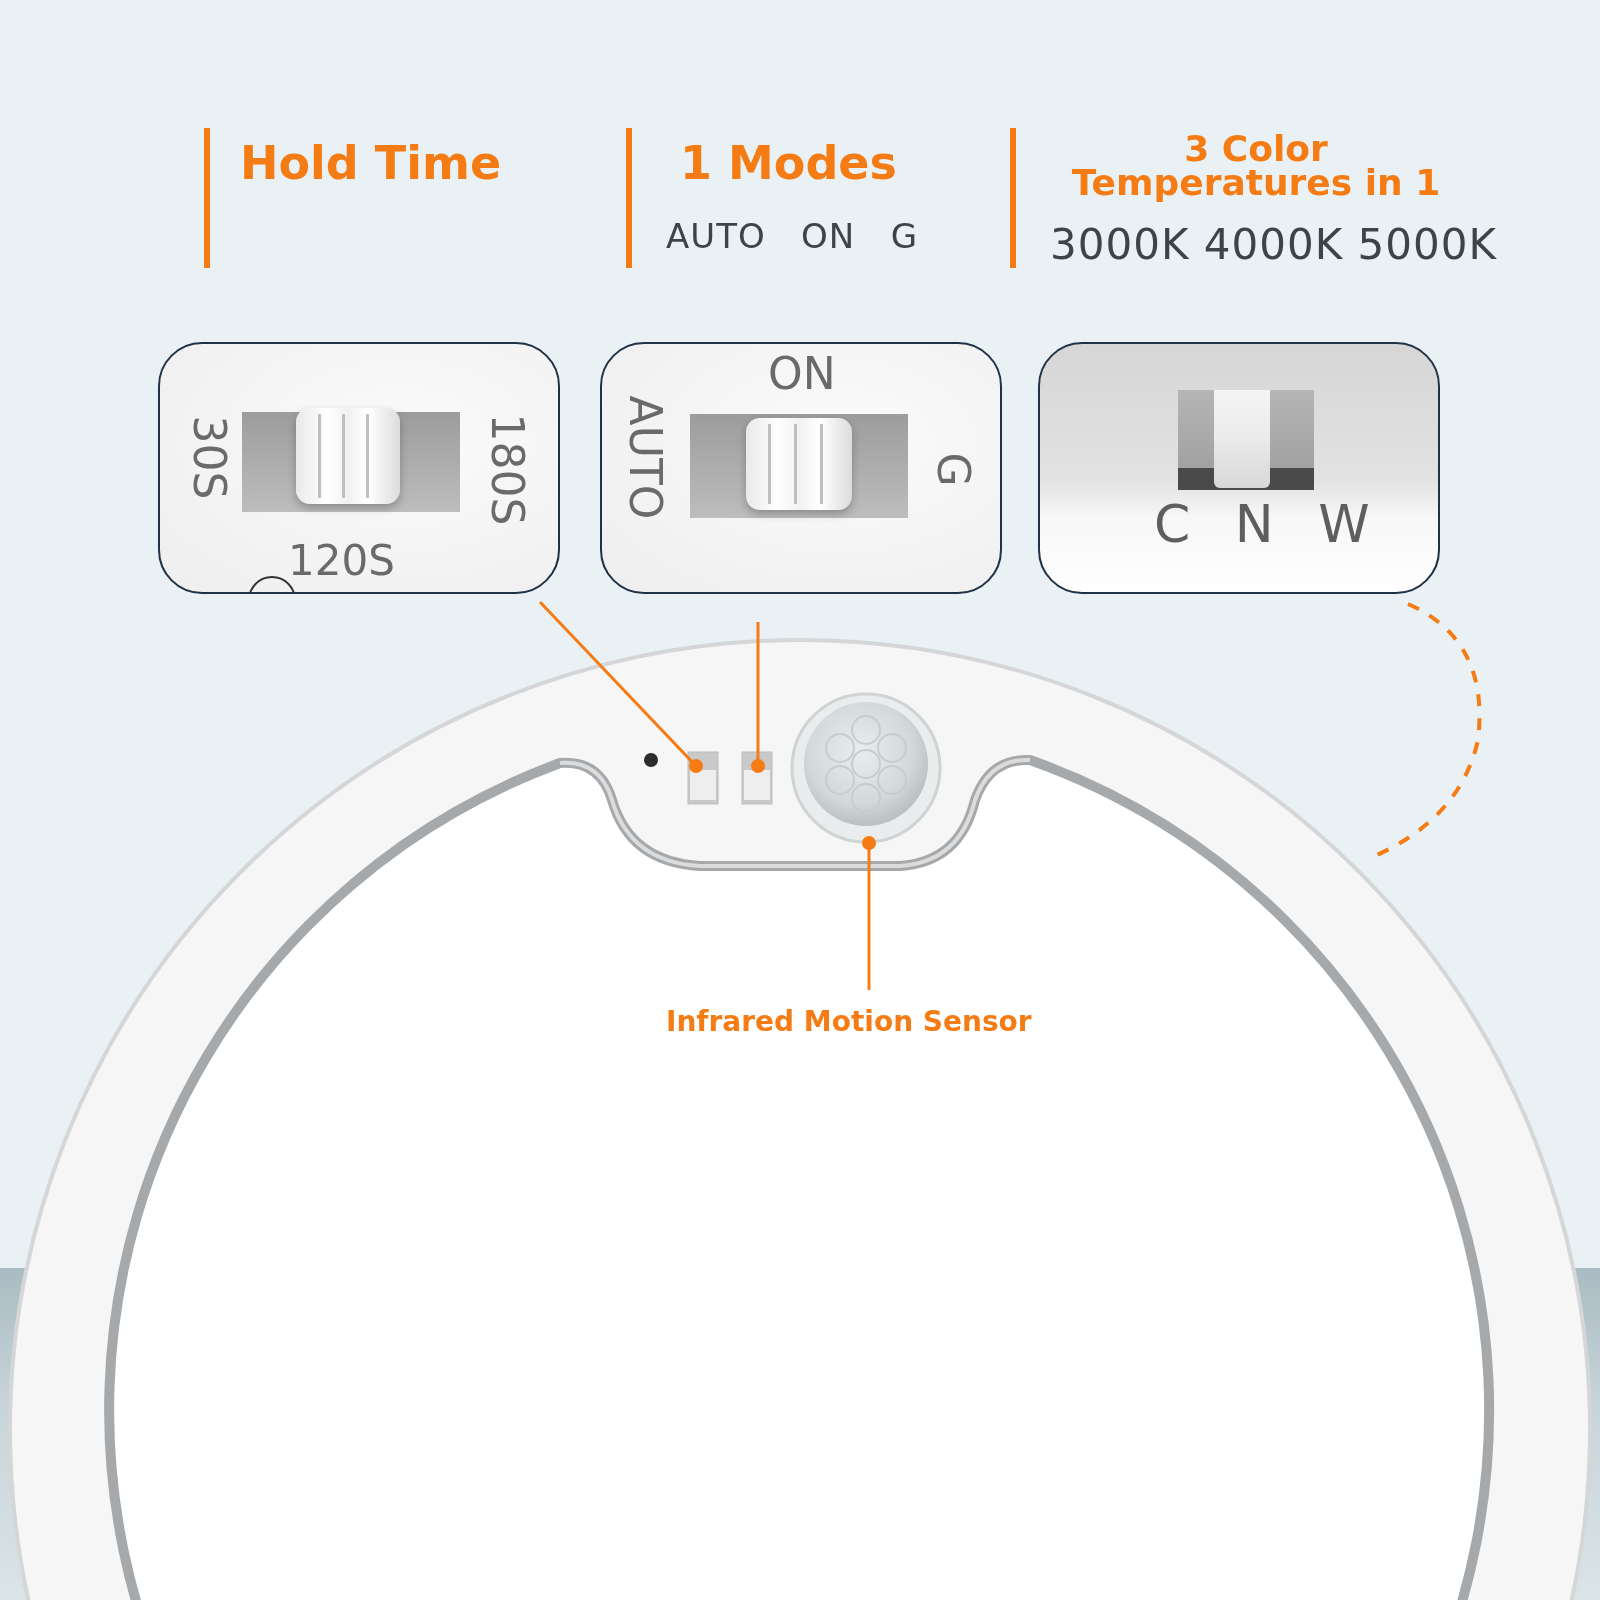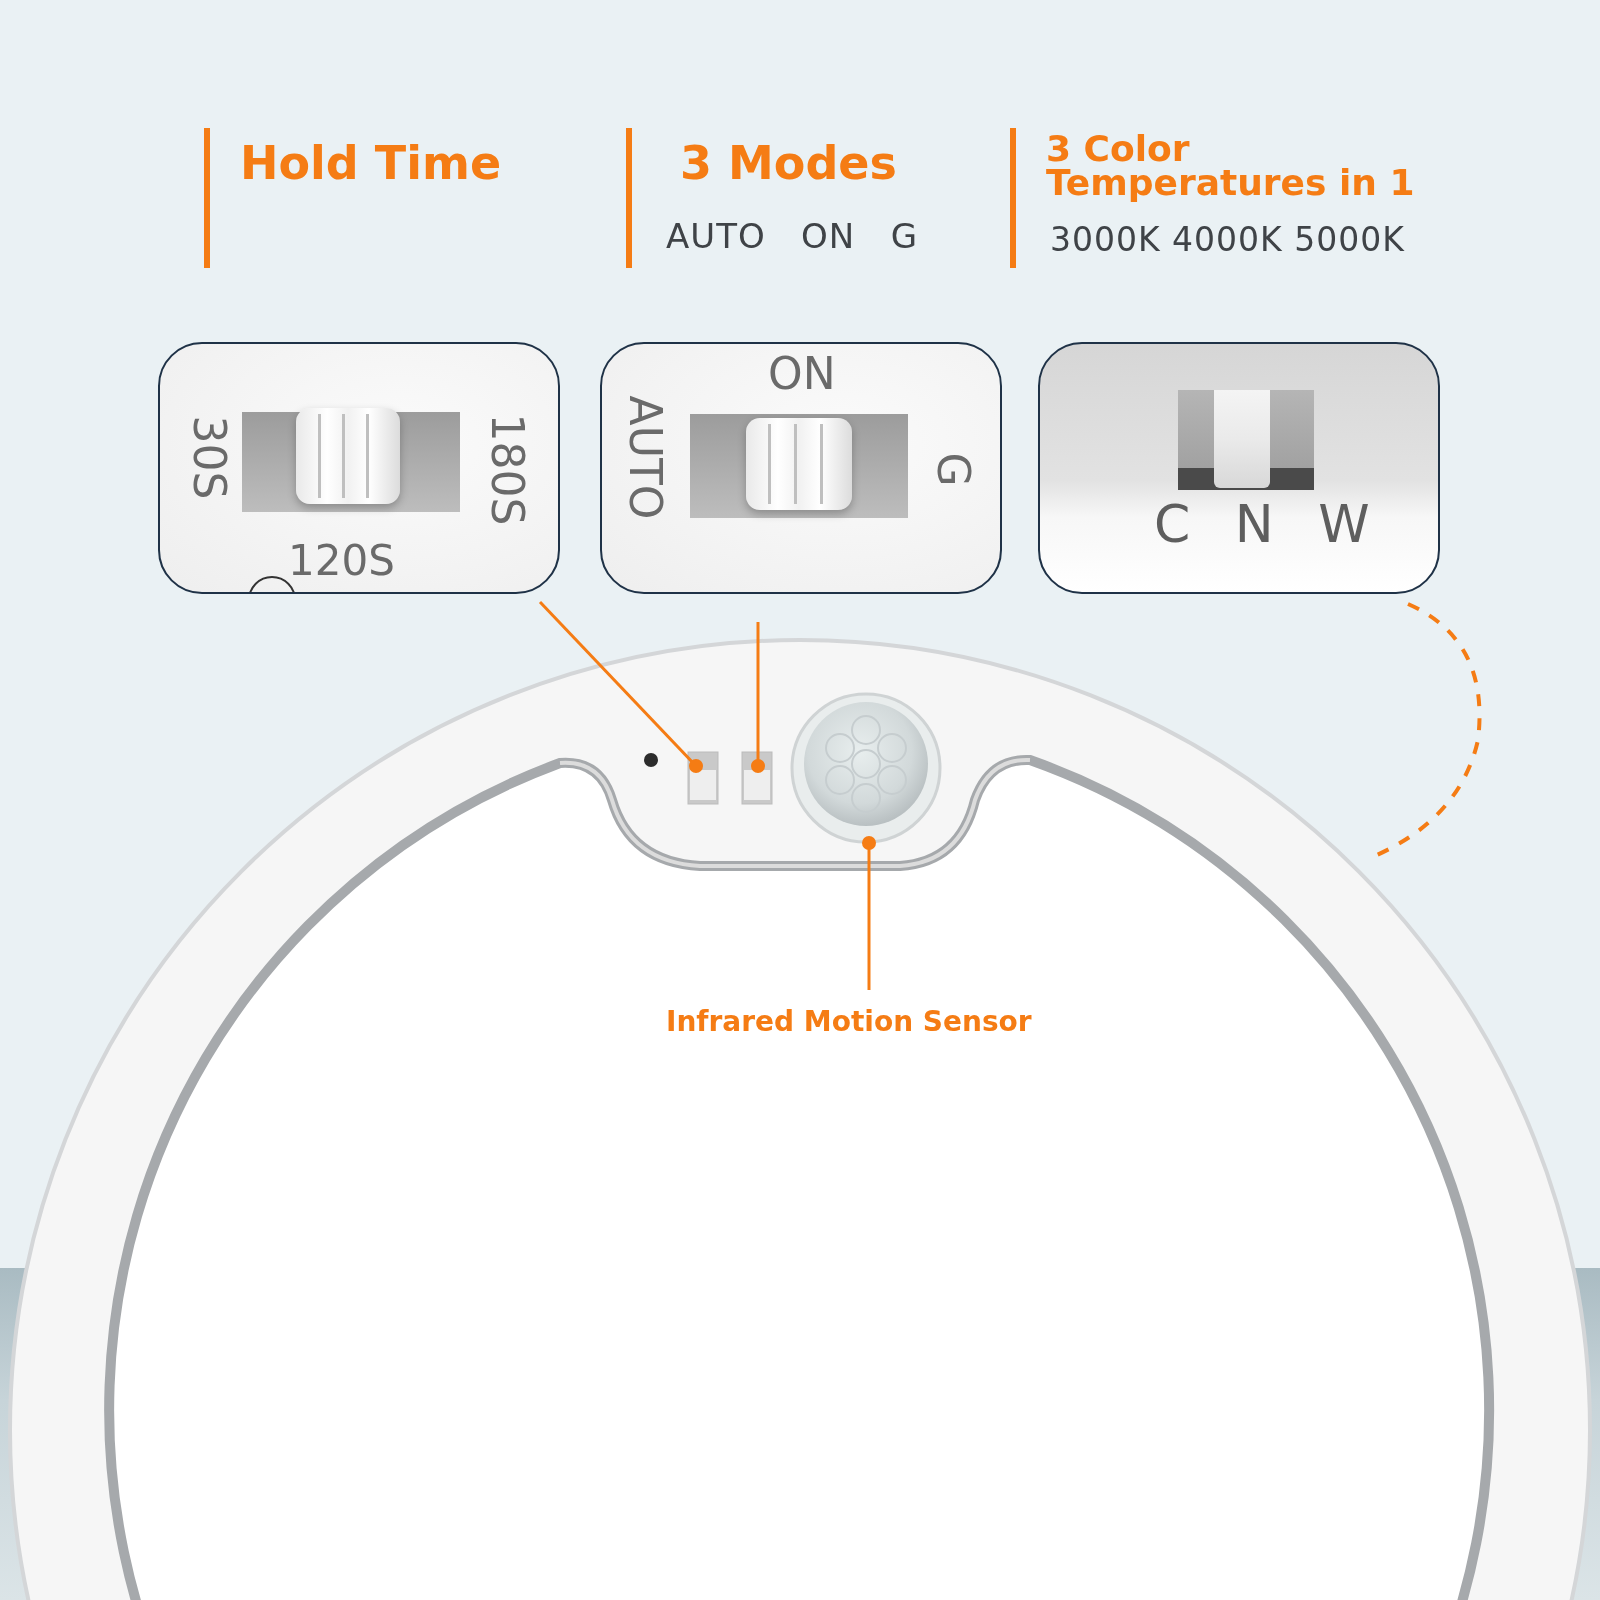--- a/index.html
+++ b/index.html
@@ -22,23 +22,23 @@
   .feature .sub {
     position:absolute; color:#3f4347; font-size:34px; white-space:nowrap;
     letter-spacing:1px;
   }
   #f1 { left:204px; width:360px; }
   #f1 .title { left:30px; top:8px; font-size:46px; }
   #f1 .sub { left:38px; top:88px; }
   #f2 { left:626px; width:330px; }
   #f2 .title { left:48px; top:8px; font-size:46px; }
   #f2 .sub { left:34px; top:88px; }
-  #f3 { left:1010px; width:440px; }
+  #f3 { left:1010px; width:440px;text-align:center; }
   #f3 .title { left:30px; top:4px; font-size:36px; line-height:34px; white-space:normal; width:420px;}
-  #f3 .sub { left:34px; top:92px; font-size:33px; }
+  #f3 .sub { left:34px; top:92px; font-size:42px; }
 
   .card {
     position:absolute; top:342px; width:398px; height:248px;
     border:2px solid #1f3247; border-radius:44px;
     background:radial-gradient(ellipse at 60% 40%, #fbfbfb 0%, #eeeeee 100%);
     overflow:hidden;
     text-align:right;
   }
   #card1 { left:158px; }
   #card2 { left:600px; }
@@ -63,21 +63,21 @@
 </style>
 </head>
 <body>
 
 <div class="floor"></div>
 
 <div class="feature" id="f1">
   <div class="title">Hold Time</div>
 </div>
 <div class="feature" id="f2">
-  <div class="title">3 Modes</div>
+  <div class="title">1 Modes</div>
   <div class="sub" style="white-space:pre">AUTO   ON   G</div>
 </div>
 <div class="feature" id="f3">
   <div class="title">3 Color Temperatures in 1</div>
   <div class="sub">3000K 4000K 5000K</div>
 </div>
 
 <div class="card" id="card1">
   <div class="slot" style="left:82px;top:68px;width:218px;height:100px;"></div>
   <div class="knob" style="left:136px;top:64px;width:104px;height:96px;">

